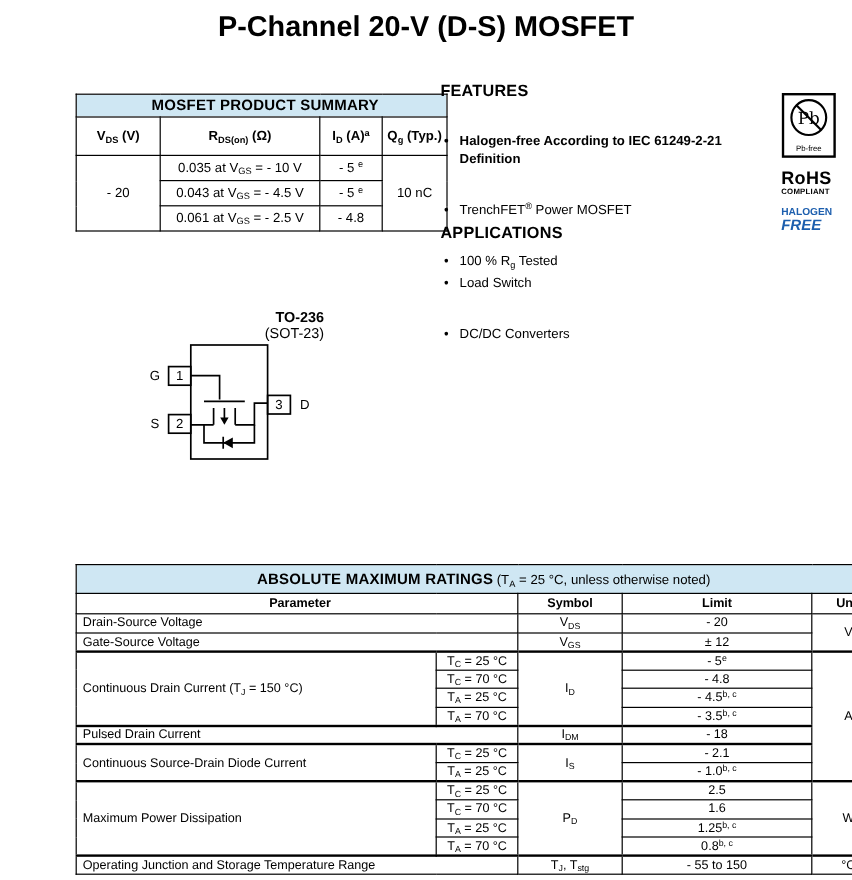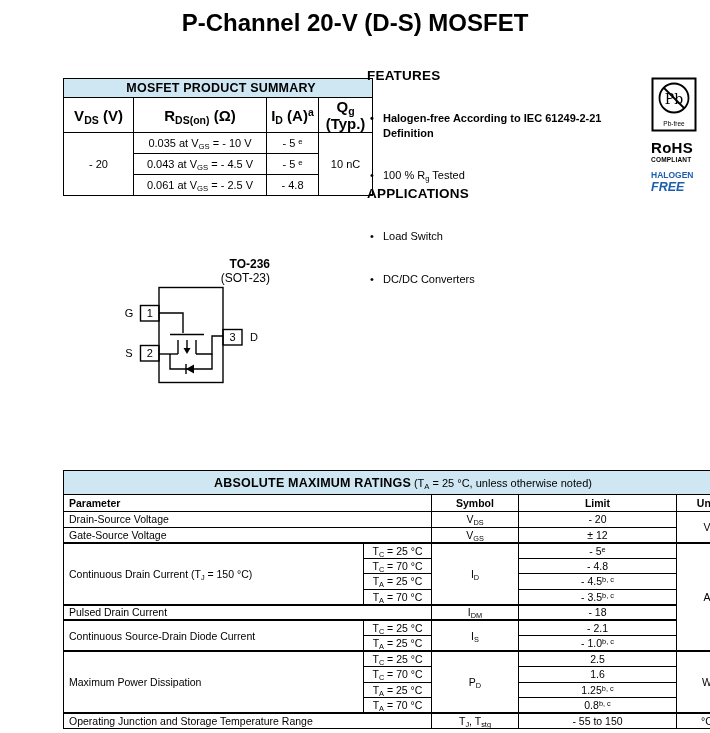--- a/index.html
+++ b/index.html
@@ -13,21 +13,21 @@
   .title { position:absolute; left:0; top:9px; width:710px; text-align:center;
     font-size:24px; font-weight:bold; }
 
   
   table { border-collapse:collapse; table-layout:fixed;margin-left:41px; }
   td, th { border:1px solid #000; overflow:hidden; }
   .band { background:var(--header-bg,#cfe7f3); font-weight:bold; text-align:left; }
 
   .summary { position:absolute; left:22px; top:78px; width:309px; border:1.5px solid #000; }
   .summary .band td { font-size:12.5px; height:19px; padding-left:6px; letter-spacing:.2px; }
-  .summary th { font-size:15px; height:32px; text-align:center; font-weight:bold; }
+  .summary th { font-size:11px; height:32px; text-align:center; font-weight:bold; }
   .summary td { font-size:11px; height:21px; text-align:center; }
 
   
   .features { position:absolute; left:367px; top:68px; width:282px; }
   .apps     { position:absolute; left:367px; top:186px; width:282px; }
   .sec-head { font-size:13.5px; font-weight:bold; letter-spacing:.2px; margin-bottom:5px; }
   .blist { list-style:none; }
   .blist li { position:relative; padding-left:16px; font-size:11px; line-height:14.5px;
     margin-bottom:4.5px;margin-top:28px; }
   .blist li::before { content:"\2022"; position:absolute; left:3px; top:0; }
@@ -44,21 +44,21 @@
   .pkg { position:absolute; left:120px; top:257px; width:150px; text-align:right; }
   .pkg .pkg-name { font-size:12px; font-weight:bold; }
   .pkg .pkg-alt { font-size:12px; }
 
   
   .amr { position:absolute; left:22px; top:470px; width:674px; border:1.5px solid #000; }
   .amr .band td { height:24px; padding-left:5px; }
   .amr .band .t1 { font-size:12.5px; font-weight:bold; letter-spacing:.2px; }
   .amr .band .t2 { font-size:11px; font-weight:normal; }
   .amr th { font-size:10.5px; height:17px; font-weight:bold; }
-  .amr th.p { text-align:left; padding-left:5px; }
+  .amr th.p { text-align:center; padding-left:5px; }
   .amr td { font-size:10.5px; height:15.5px; text-align:center; }
   .amr td.p { text-align:left; padding-left:5px; }
   .amr tr.g td { border-top:2px solid #000; }
 </style>
 </head>
 <body>
 
 <div class="page">
 
   <div class="title">P-Channel 20-V (D-S) MOSFET</div>
@@ -94,20 +94,21 @@
       <td>0.061 at V<sub>GS</sub> = - 2.5 V</td>
       <td>- 4.8</td>
     </tr>
   </tbody>
     </table>
 
   <div class="features">
     <div class="sec-head">FEATURES</div>
     <ul class="blist">
       <li class="bold">Halogen-free According to IEC 61249-2-21 Definition</li>
+      <li>TrenchFET<sup>®</sup> Power MOSFET</li>
       <li>100 % R<sub>g</sub> Tested</li>
     </ul>
   </div>
 
   <div class="apps">
     <div class="sec-head">APPLICATIONS</div>
     <ul class="blist">
       <li>Load Switch</li>
       <li>DC/DC Converters</li>
     </ul>

